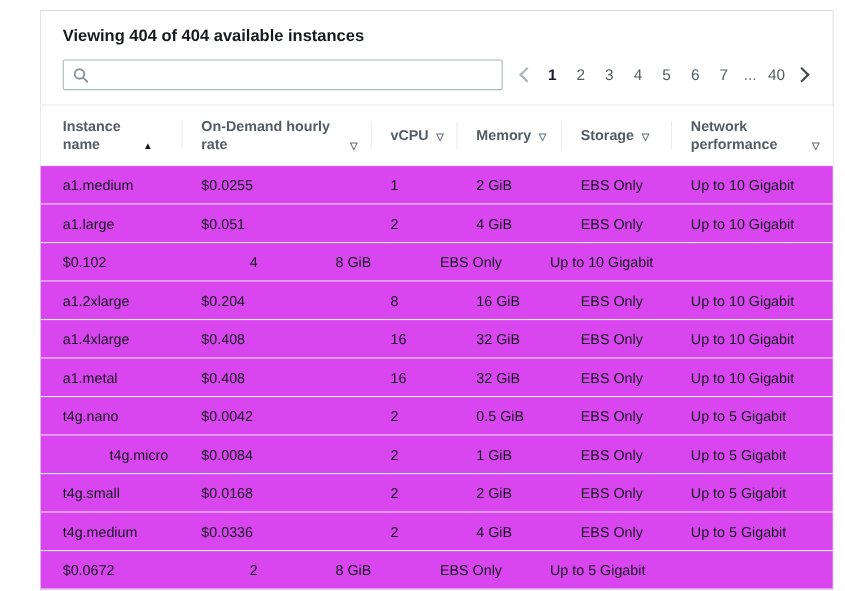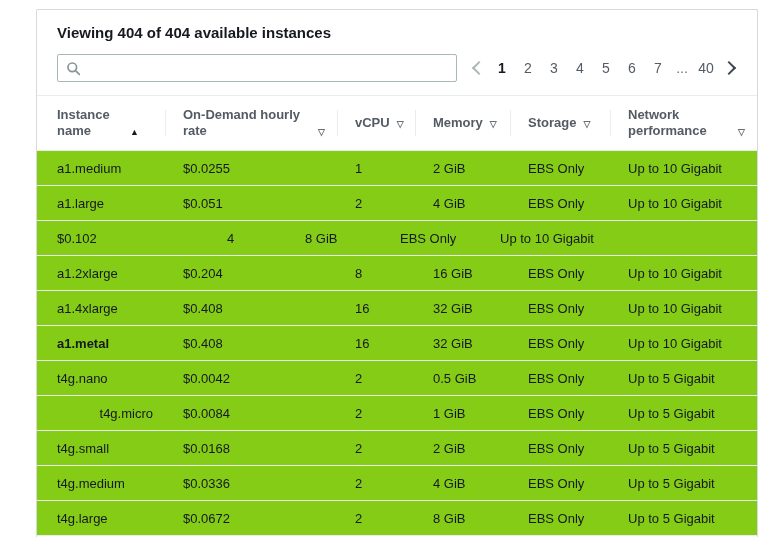--- a/index.html
+++ b/index.html
@@ -70,21 +70,21 @@
   .th-inner{display:flex;align-items:flex-end;gap:7px;}
   .th.spread .th-inner{width:100%;}
   .th-label{white-space:normal;}
   .th.narrow-label .th-label{max-width:66px;}
   .sort-icon{font-size:9px;line-height:14px;}
   .sort-asc-icon{color:#16191f;}
   .sort-down-icon{color:#687078;}
   .tbody{}
   .tr{
     display:flex;height:35px;box-sizing:border-box;align-items:center;
-    border-bottom:1px solid #eaeded;background:#84cc16;
+    border-bottom:1px solid #eaeded;background:#d946ef;
   }
   .td{
     box-sizing:border-box;padding:0 12px 0 18px;font-size:13px;color:#16191f;
     white-space:nowrap;overflow:hidden;
   }
   .td:first-child{padding-left:20px;}
 </style>
 </head>
 <body>
 
@@ -193,21 +193,21 @@
       </div>
       <div class="tr">
         <div class="td" style="width: 128px;">a1.4xlarge</div>
         <div class="td" style="width: 172px;">$0.408</div>
         <div class="td" style="width: 78px;">16</div>
         <div class="td" style="width: 95px;">32 GiB</div>
         <div class="td" style="width: 100px;">EBS Only</div>
         <div class="td" style="width: 147px;">Up to 10 Gigabit</div>
       </div>
       <div class="tr">
-        <div class="td" style="width: 128px; font-weight: bold;">a1.metal</div>
+        <div class="td" style="width: 128px;">a1.metal</div>
         <div class="td" style="width: 172px;">$0.408</div>
         <div class="td" style="width: 78px;">16</div>
         <div class="td" style="width: 95px;">32 GiB</div>
         <div class="td" style="width: 100px;">EBS Only</div>
         <div class="td" style="width: 147px;">Up to 10 Gigabit</div>
       </div>
       <div class="tr">
         <div class="td" style="width: 128px;">t4g.nano</div>
         <div class="td" style="width: 172px;">$0.0042</div>
         <div class="td" style="width: 78px;">2</div>
@@ -233,21 +233,20 @@
       </div>
       <div class="tr">
         <div class="td" style="width: 128px;">t4g.medium</div>
         <div class="td" style="width: 172px;">$0.0336</div>
         <div class="td" style="width: 78px;">2</div>
         <div class="td" style="width: 95px;">4 GiB</div>
         <div class="td" style="width: 100px;">EBS Only</div>
         <div class="td" style="width: 147px;">Up to 5 Gigabit</div>
       </div>
       <div class="tr">
-        <div class="td" style="width: 128px;">t4g.large</div>
         <div class="td" style="width: 172px;">$0.0672</div>
         <div class="td" style="width: 78px;">2</div>
         <div class="td" style="width: 95px;">8 GiB</div>
         <div class="td" style="width: 100px;">EBS Only</div>
         <div class="td" style="width: 147px;">Up to 5 Gigabit</div>
       </div>
     </div>
 </div>
 
 </body></html>

